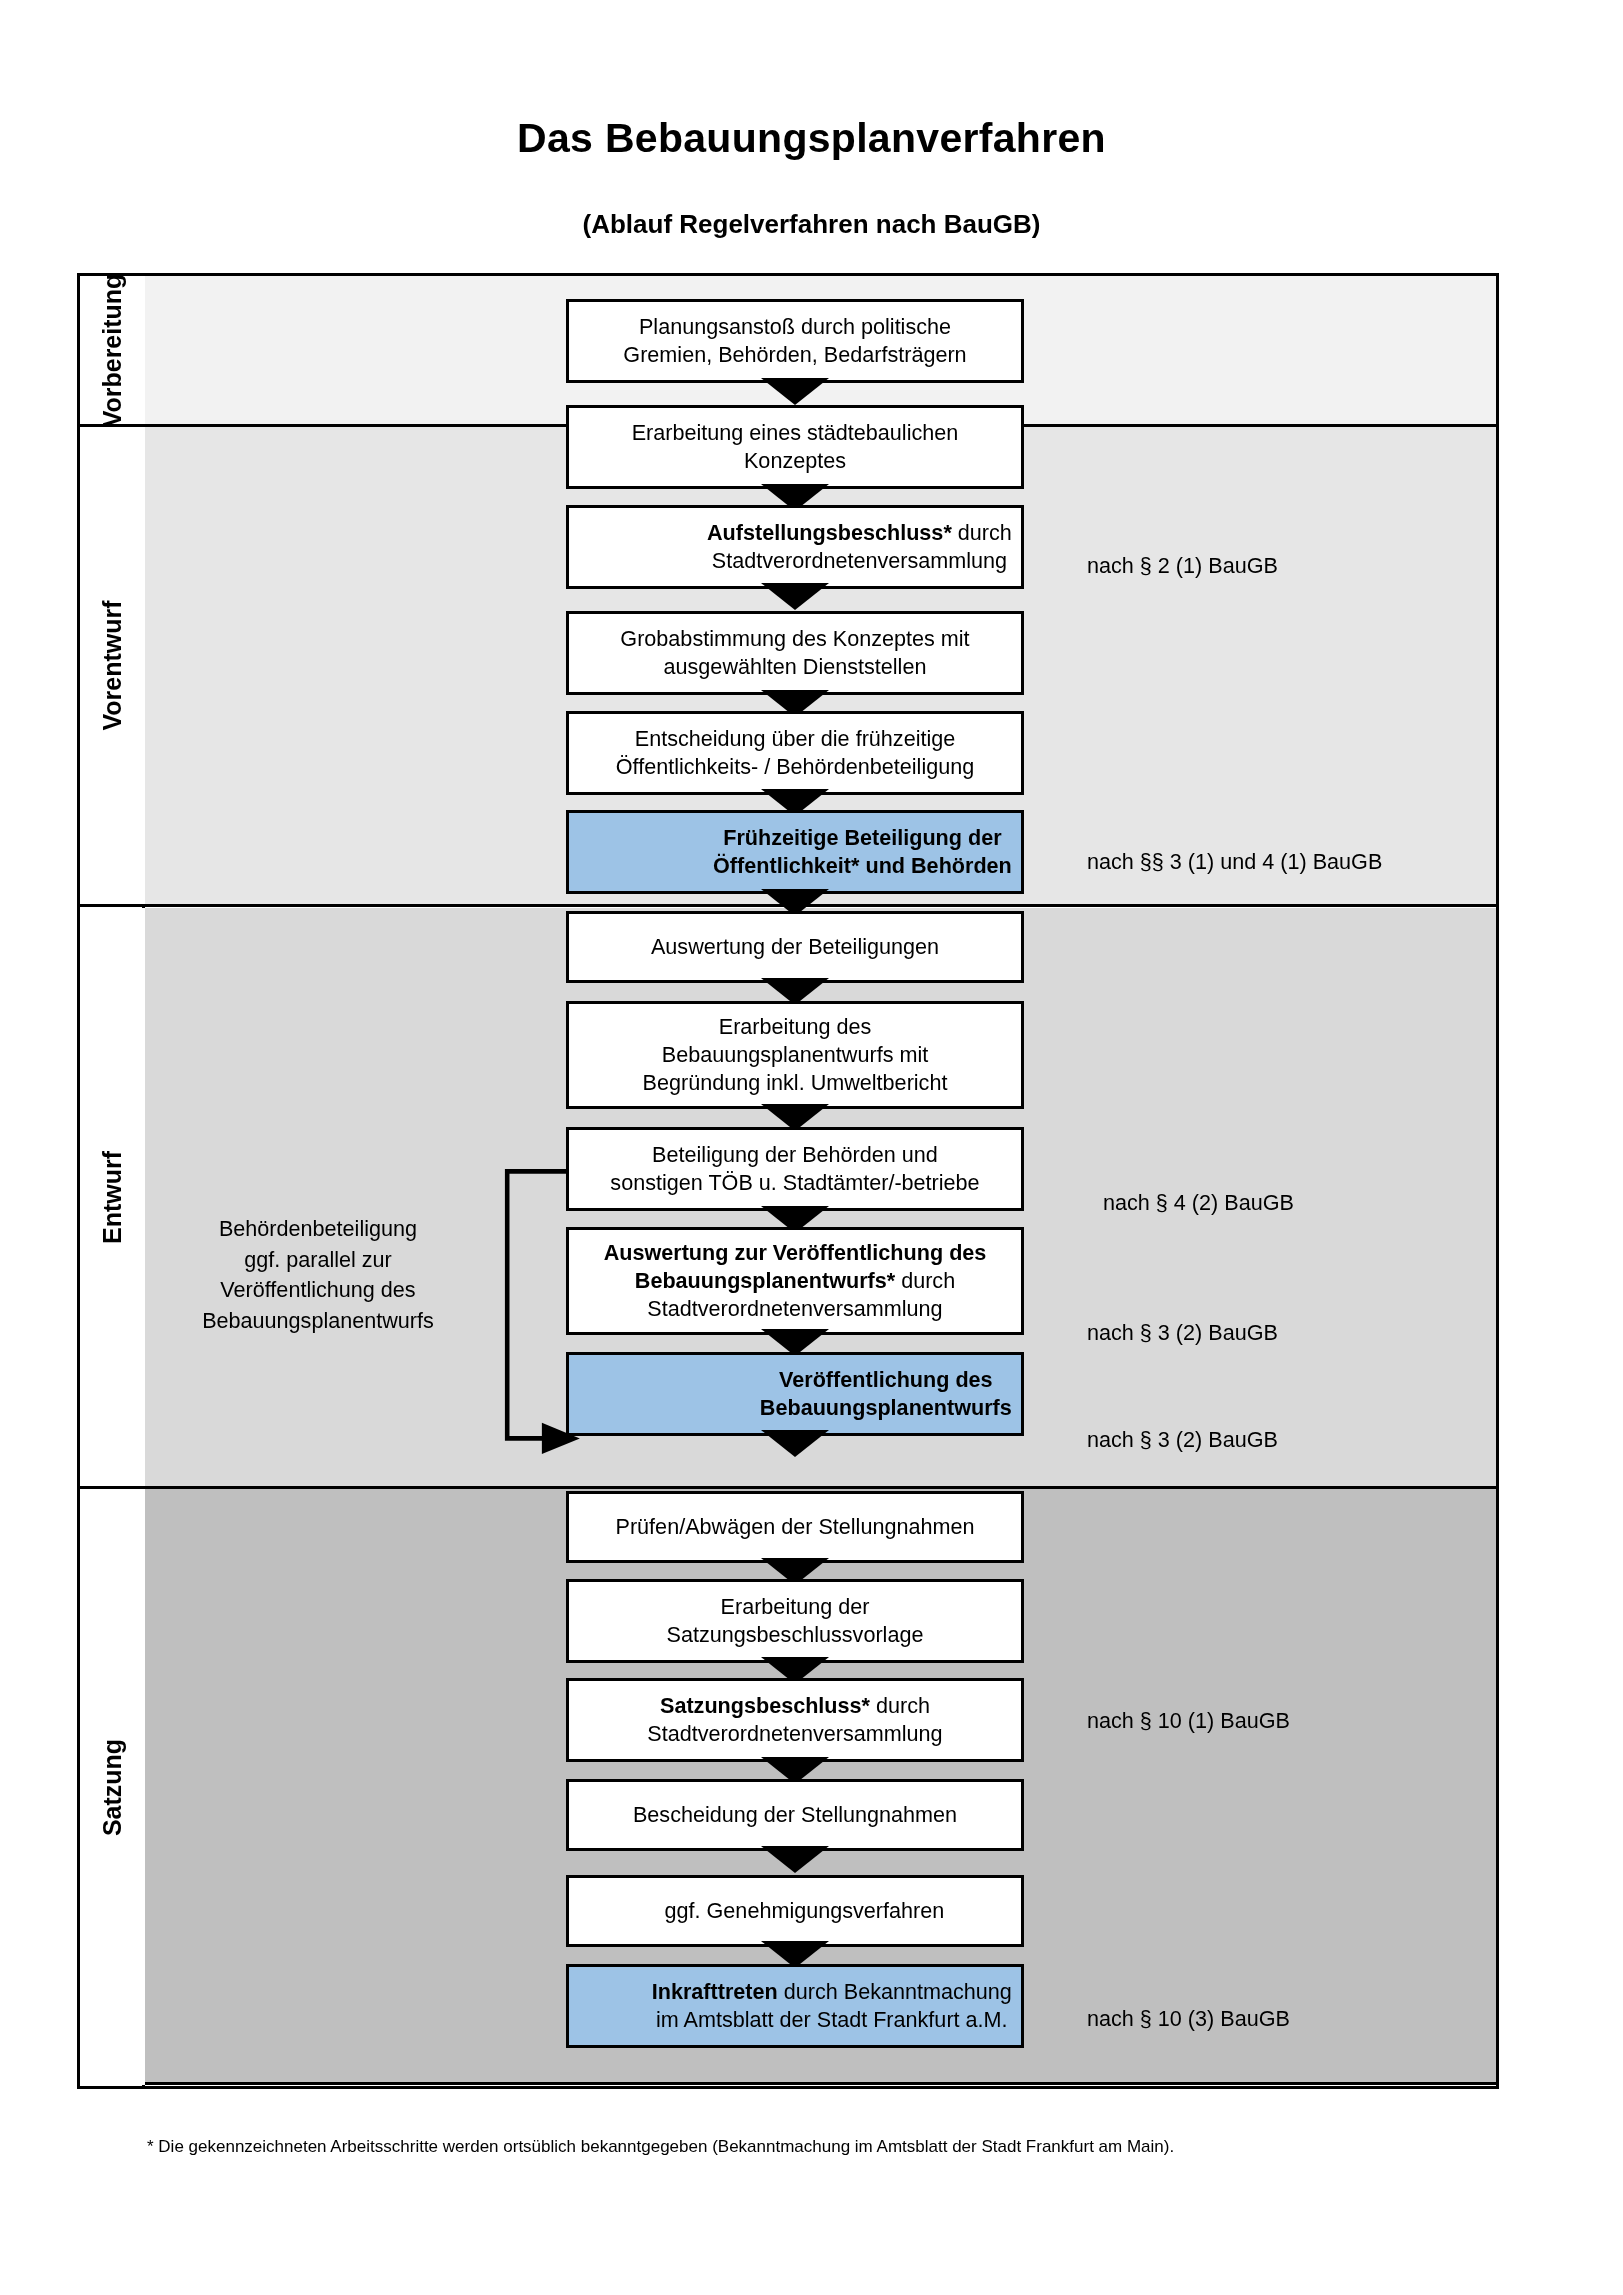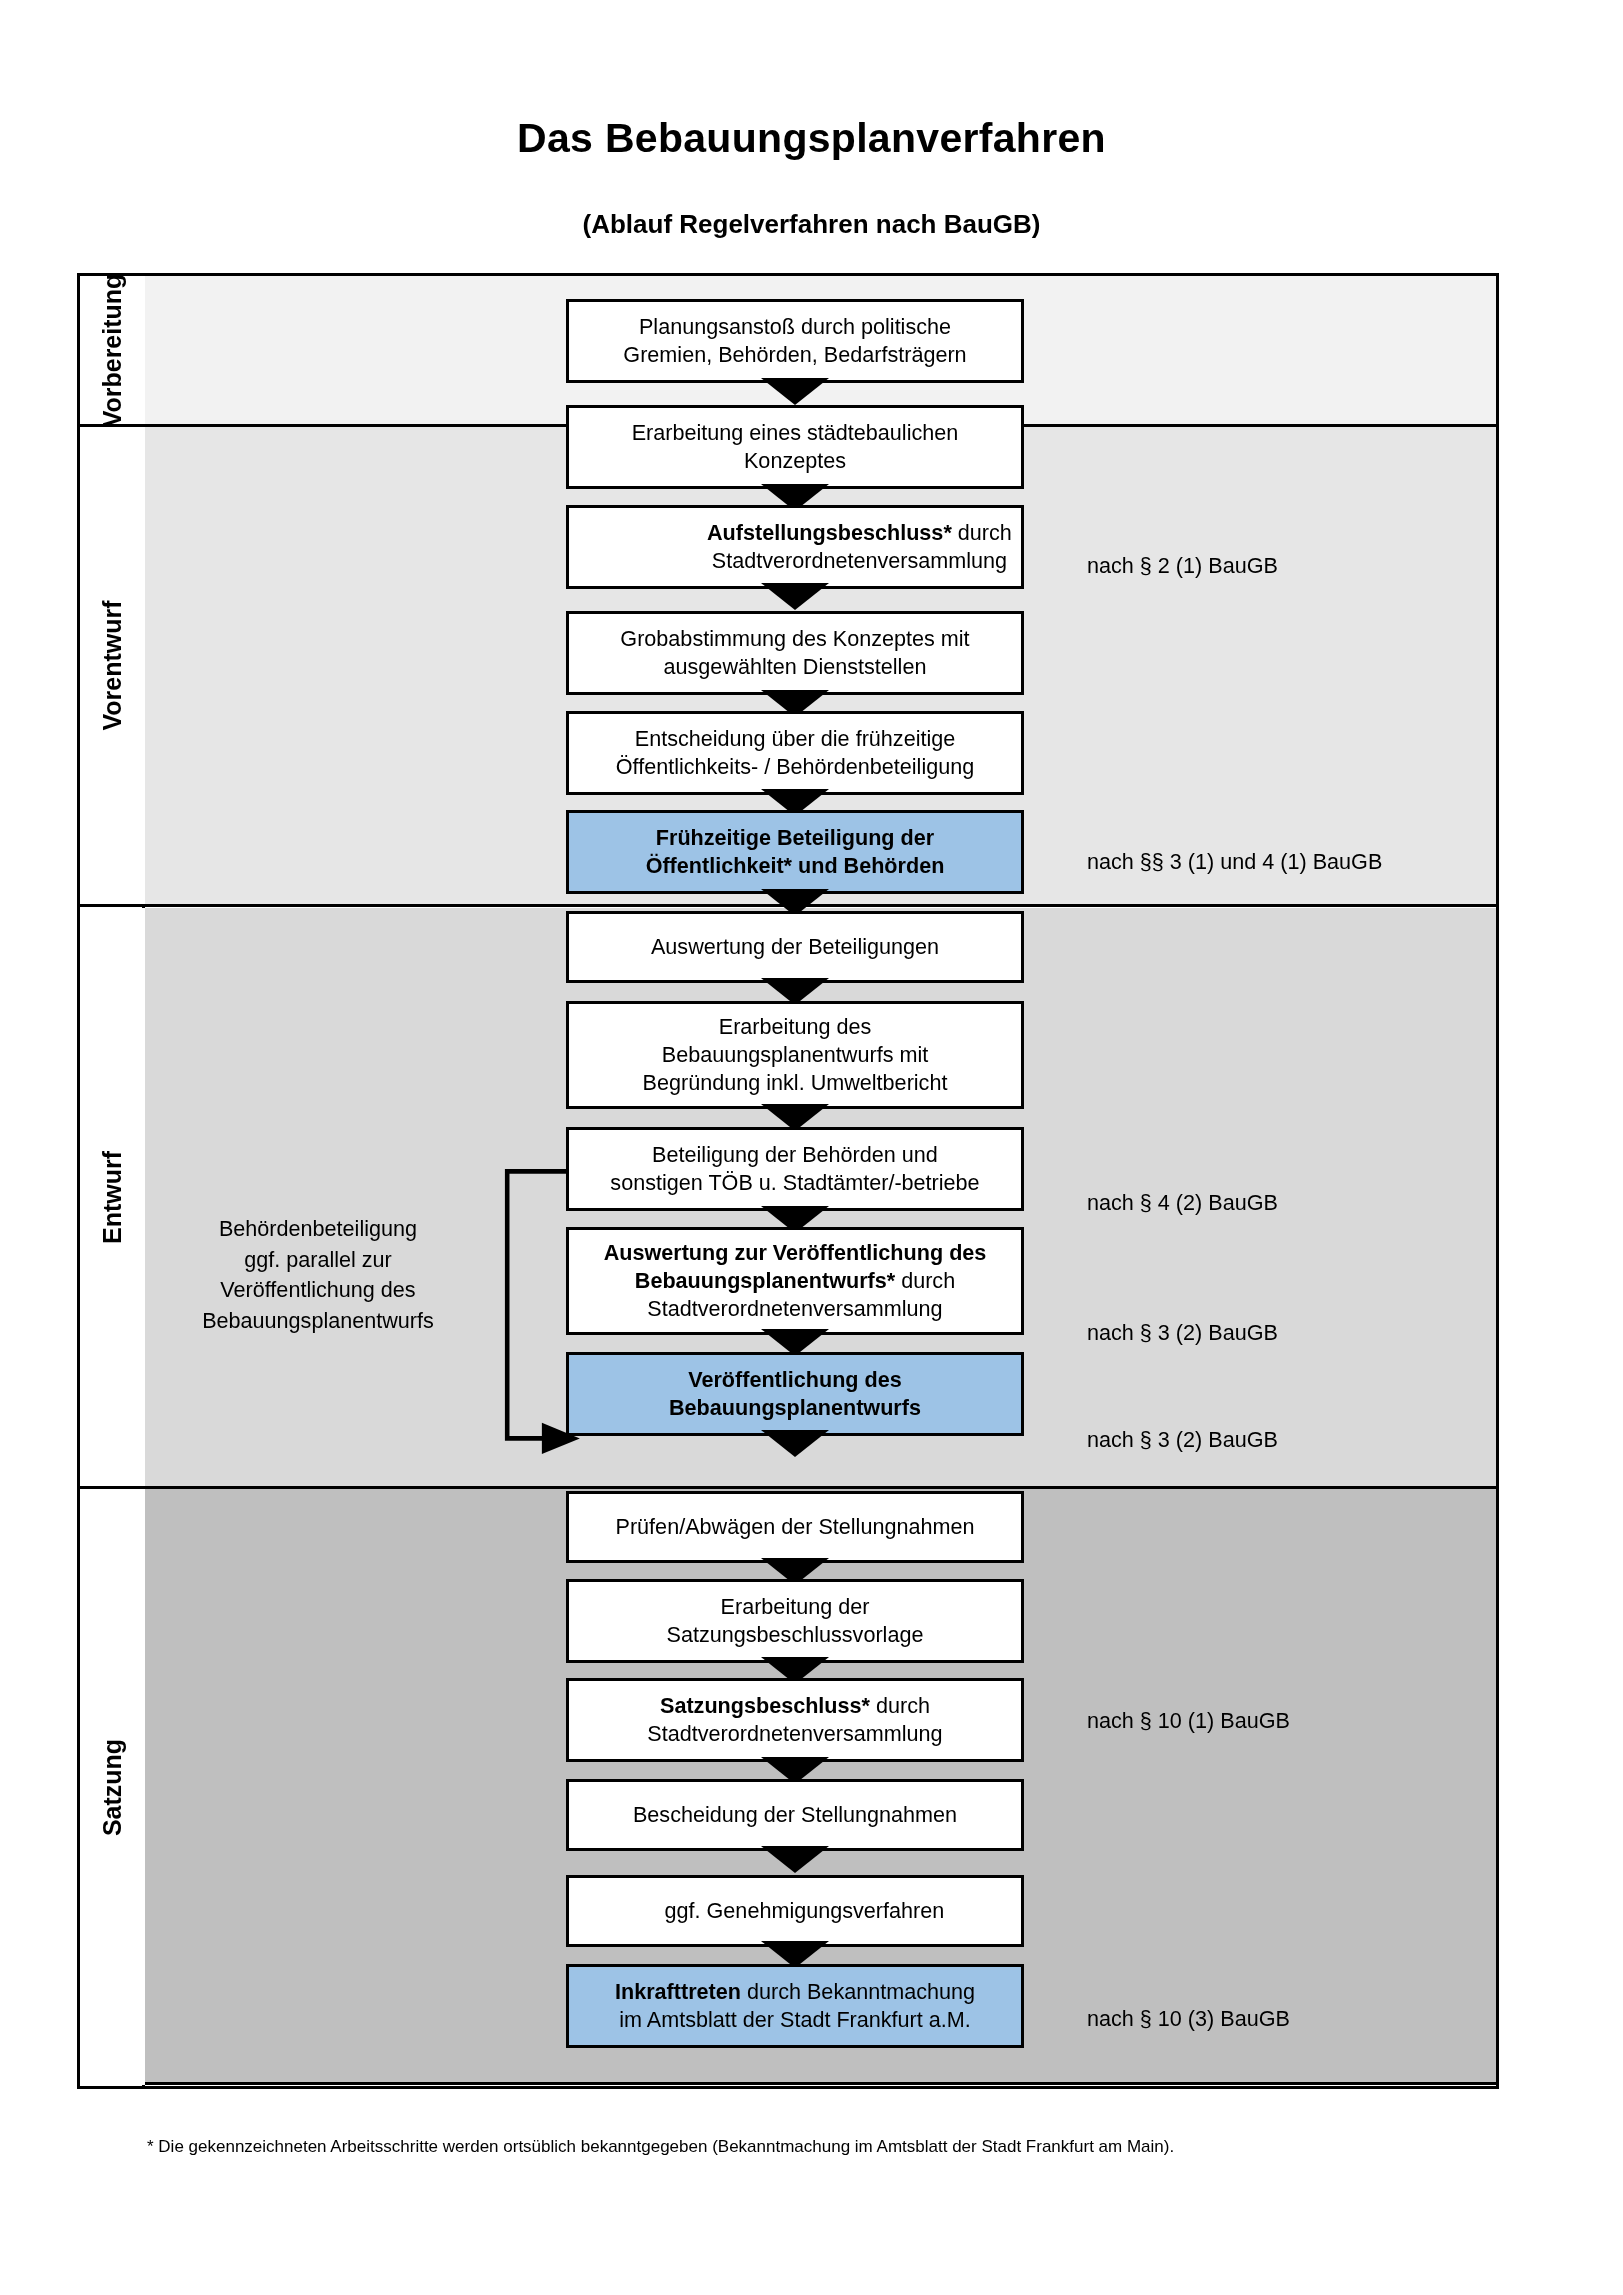--- a/index.html
+++ b/index.html
@@ -53,21 +53,21 @@
   .band-3{background:#d9d9d9;}
   .band-4{background:#bfbfbf;}
 
   
   .pbox{
     position:absolute;left:566px;width:458px;
     border:3.9px solid #000;box-sizing:border-box;background:#ffffff;
     display:flex;align-items:center;justify-content:center;text-align:center;
     font-size:21.6px;line-height:1.30;padding:2.6px 9.2px;
   }
-  .pbox.blue{background:#9dc3e6;}
+  .pbox.blue{background:#9dc3e6;justify-content:flex-end;}
   .pbox b{font-weight:bold;}
 
   
   .arrow{
     position:absolute;width:0;height:0;
     border-left:34px solid transparent;
     border-right:34px solid transparent;
     border-top:27.5px solid #000;
   }
 
@@ -263,21 +263,21 @@
 
   <div class="pbox blue" style="top:1964px;height:84px;">
     <div>
       <div><b>Inkrafttreten</b><span> durch Bekanntmachung</span></div>
       <div>im Amtsblatt der Stadt Frankfurt a.M.</div>
     </div>
   </div>
 
   <div class="legal" style="top:553px;">nach § 2 (1) BauGB</div>
   <div class="legal" style="top:849px;">nach §§ 3 (1) und 4 (1) BauGB</div>
-  <div class="legal" style="top:1190px;">nach § 4 (2) BauGB</div>
+  <div class="legal" style="top:1190px;margin-left:16px;">nach § 4 (2) BauGB</div>
   <div class="legal" style="top:1320px;">nach § 3 (2) BauGB</div>
   <div class="legal" style="top:1427px;">nach § 3 (2) BauGB</div>
   <div class="legal" style="top:1708px;">nach § 10 (1) BauGB</div>
   <div class="legal" style="top:2006px;">nach § 10 (3) BauGB</div>
 
   <div class="footnote">* Die gekennzeichneten Arbeitsschritte werden ortsüblich bekanntgegeben (Bekanntmachung im Amtsblatt  der Stadt Frankfurt am Main).</div>
 
 </div>
 
 

